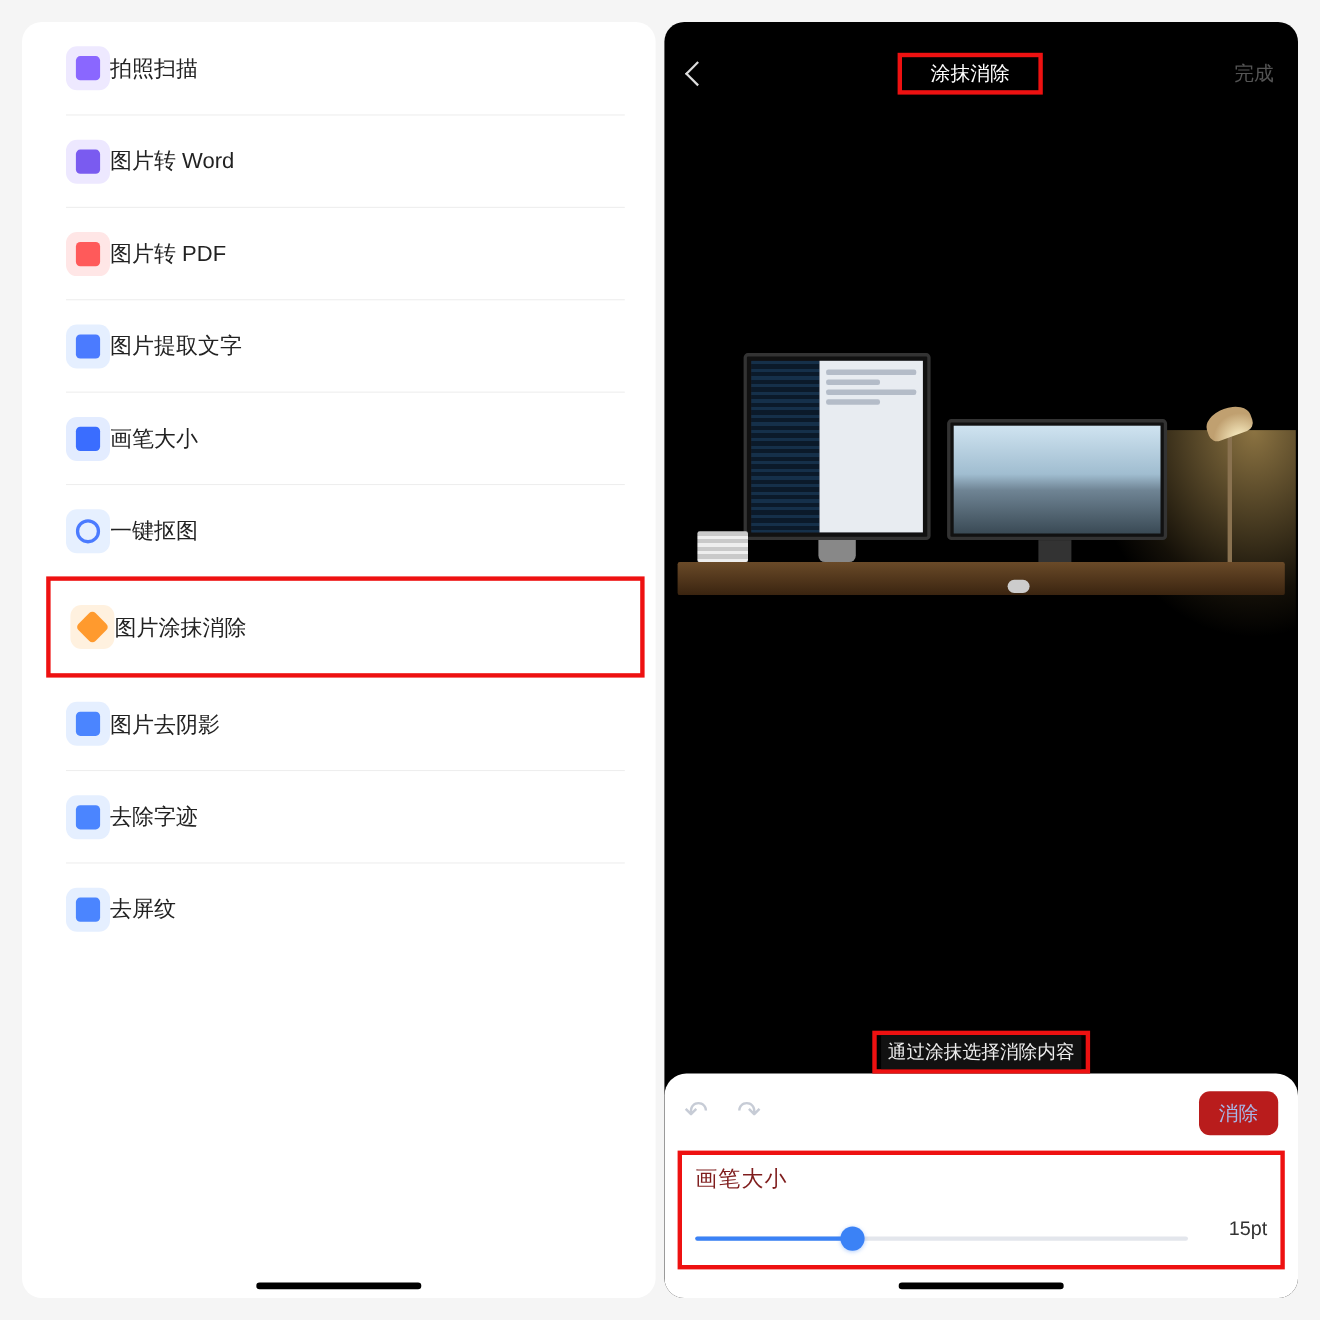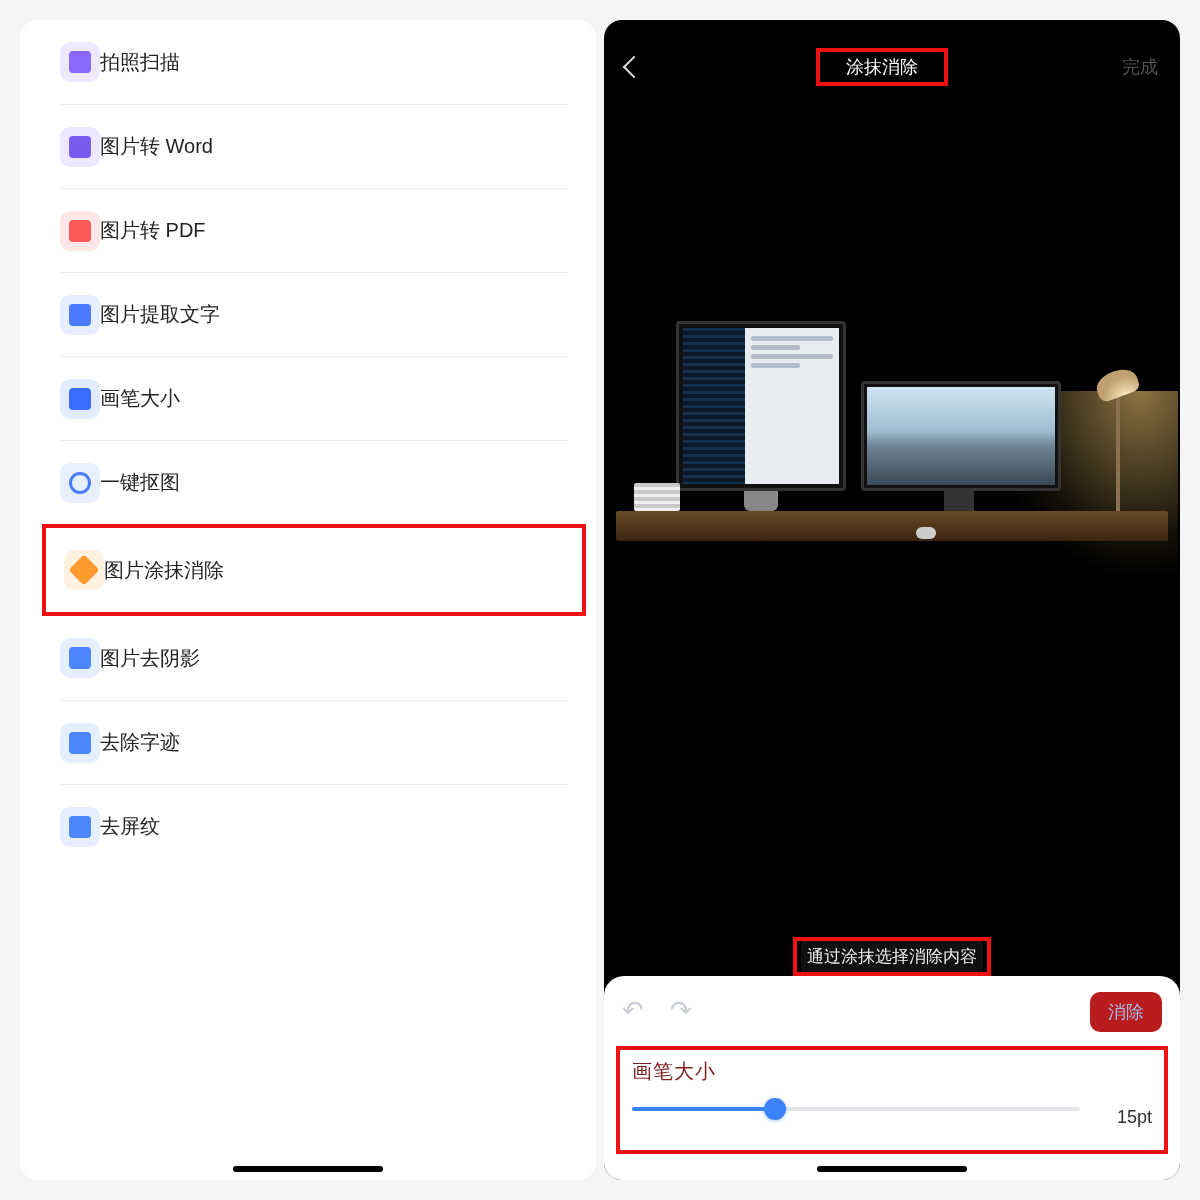--- a/index.html
+++ b/index.html
@@ -236,21 +236,21 @@
     margin: 0 -6px;
   }
   .brush-label {
     font-size: 20px;
     color: #7f1d1d;
     margin-bottom: 22px;
     letter-spacing: 1px;
   }
   .slider-row {
     display: flex;
-    align-items: flex-start;
+    align-items: flex-end;
     gap: 28px;
   }
   .slider {
     flex: 1;
     height: 4px;
     background: #e3e6ec;
     border-radius: 2px;
     position: relative;
   }
   .slider-fill {

